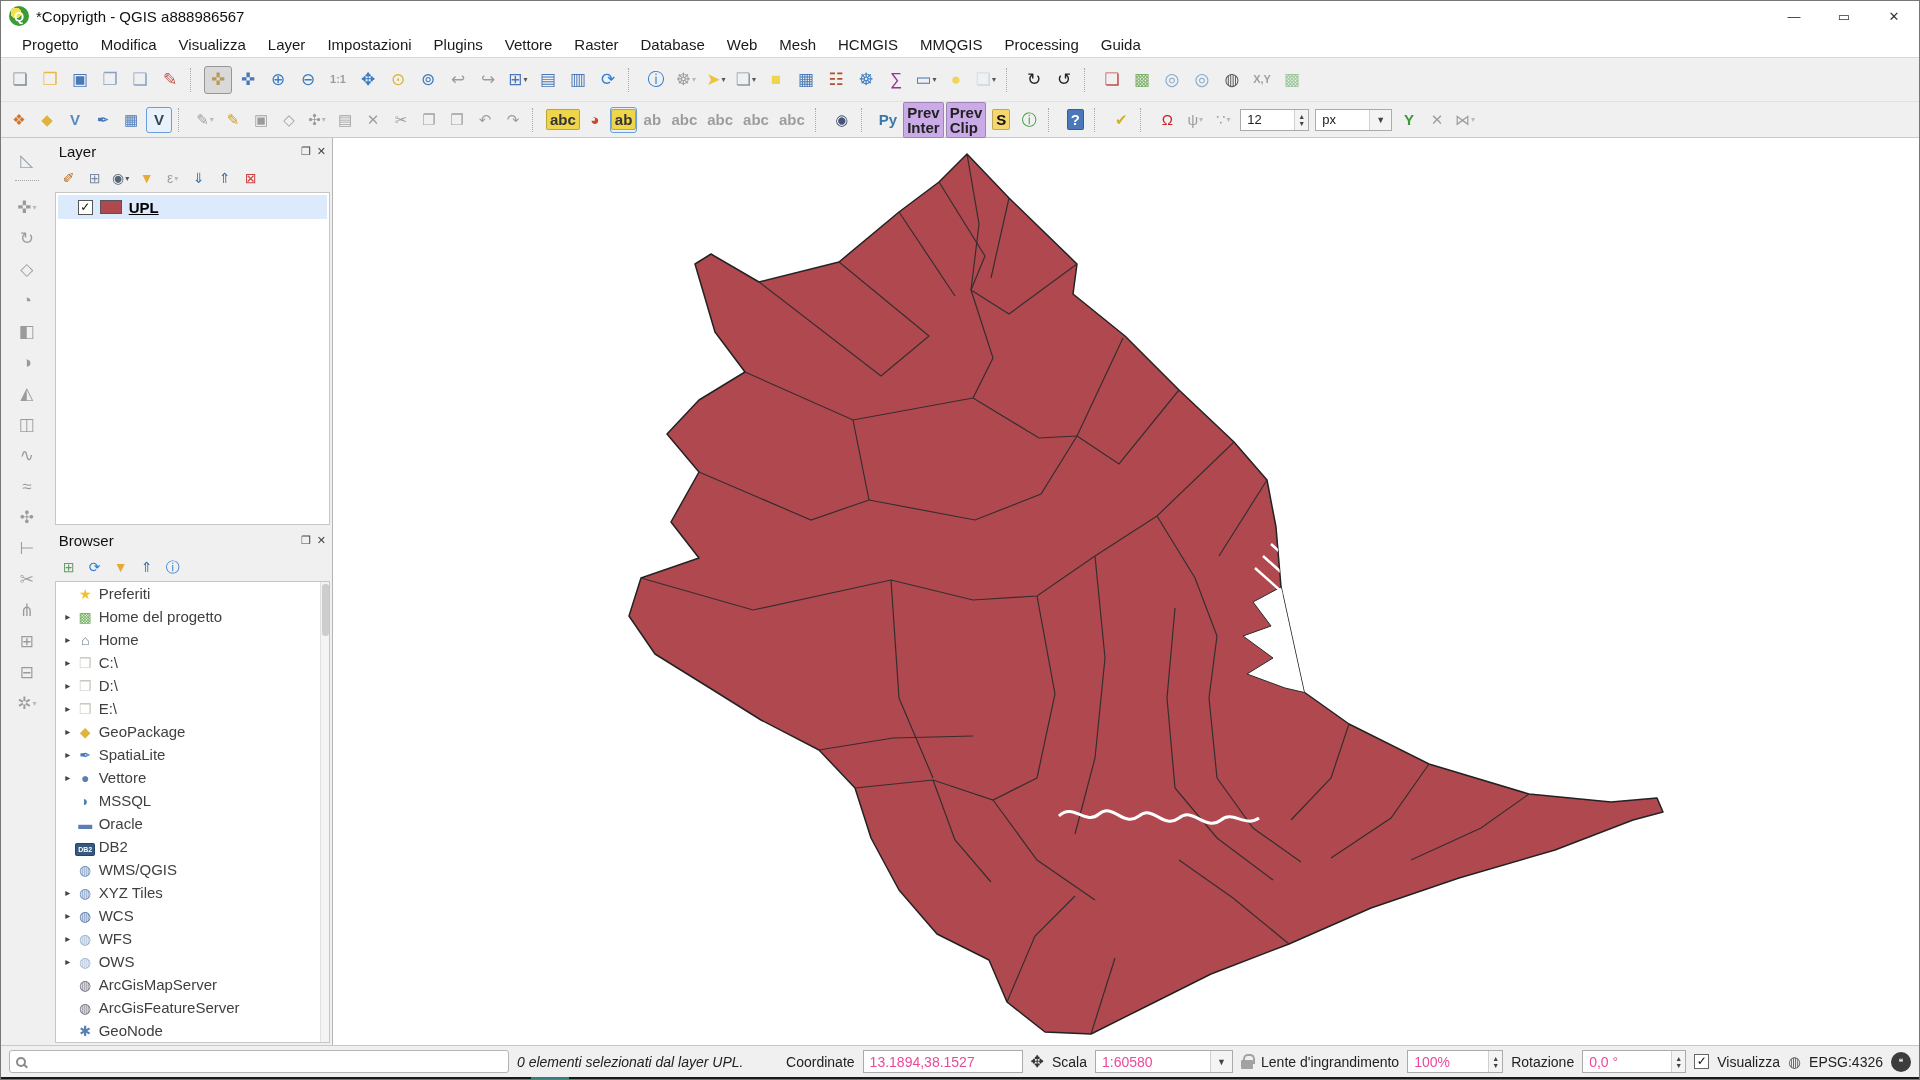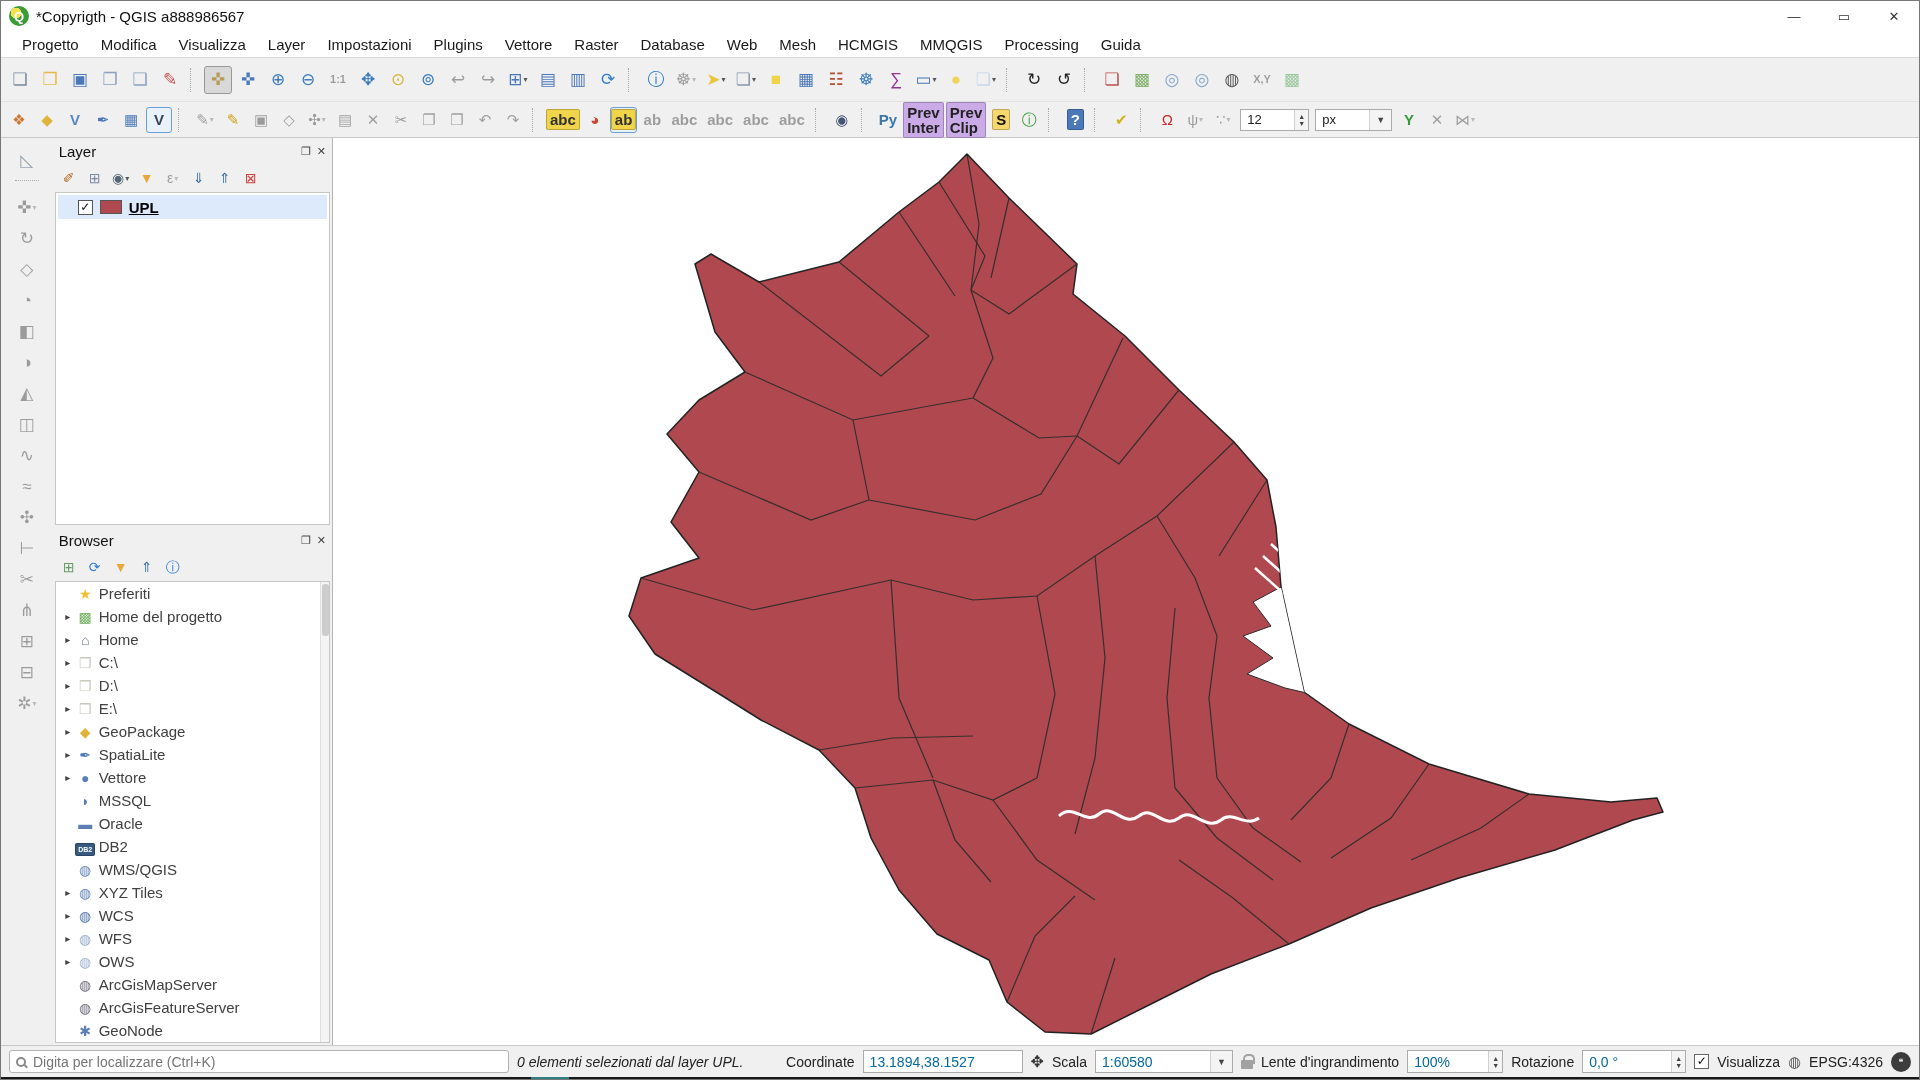--- a/index.html
+++ b/index.html
@@ -66,21 +66,21 @@
   
   .statusbar{height:32px;background:#f0f0f0;border-top:1px solid #c8c8c8;display:flex;align-items:center;padding:0 8px;gap:8px;font-size:14px;color:#222;}
   .locator{width:500px;height:23px;background:#fff;border:1px solid #b4b4b4;border-radius:3px;display:flex;align-items:center;padding-left:6px;gap:5px;}
   .locator input{border:none;outline:none;flex:1;font-size:14px;color:#888;background:transparent;}
   .mag{width:10px;height:10px;border:2px solid #8a8a8a;border-radius:50%;position:relative;flex:0 0 auto;}
   .mag::after{content:"";position:absolute;width:5px;height:2px;background:#8a8a8a;transform:rotate(45deg);right:-4px;bottom:-2px;}
   .sbmsg{font-style:italic;}
   .sbspacer{flex:1;}
   .sblabel{white-space:nowrap;}
   .sbinput{height:23px;background:#fff;border:1px solid #ababab;display:flex;align-items:center;}
-  .sbinput input{border:none;outline:none;font-size:14px;color:#0369a1;padding:0 6px;width:100%;background:transparent;}
+  .sbinput input{border:none;outline:none;font-size:14px;color:#ec4899;padding:0 6px;width:100%;background:transparent;}
   .coordbox{width:160px;}
   .scalabox{width:138px;}
   .lentebox{width:96px;}
   .rotbox{width:104px;}
   .clawicon{font-size:16px;color:#333;}
   .lockicon{width:12px;height:9px;background:#a2a2a2;border-radius:1px;position:relative;margin-top:5px;}
   .lockicon::before{content:"";position:absolute;top:-6px;left:2px;width:8px;height:8px;border:2px solid #a2a2a2;border-bottom:none;border-radius:5px 5px 0 0;}
   .sbcheck{width:15px;height:15px;background:#fff;border:1px solid #666;font-size:12px;line-height:13px;text-align:center;color:#111;}
   .globeicon{font-size:15px;color:#555;}
   .msgicon{width:20px;height:20px;border-radius:50%;background:#3c3c3c;color:#fff;font-size:9px;display:flex;align-items:center;justify-content:center;}
@@ -695,21 +695,20 @@
           <path d="M930,418 L968,452 M938,406 L976,440 M922,430 L958,462" stroke="#ffffff" stroke-width="2.5" fill="none"></path>
           <path d="M726,678 C740,664 752,688 766,676 C780,664 790,690 806,678 C820,666 830,692 846,680 C860,668 872,694 888,682 C900,672 912,690 926,680" stroke="#ffffff" stroke-width="3" fill="none"></path>
         </g>
       </svg>
     </div>
   </div>
 
   <div class="statusbar">
     <div class="locator">
       <span class="mag"></span>
-      <input placeholder="Digita per localizzare (Ctrl+K)" style="">
     </div>
     <span class="sbmsg">0 elementi selezionati dal layer UPL.</span>
     <span class="sbspacer"></span>
     <span class="sblabel">Coordinate</span>
     <span class="sbinput coordbox">
         <input value="13.1894,38.1527" style="">
       </span>
     <span class="clawicon">✥</span>
     <span class="sblabel">Scala</span>
     <span class="sbinput scalabox">

